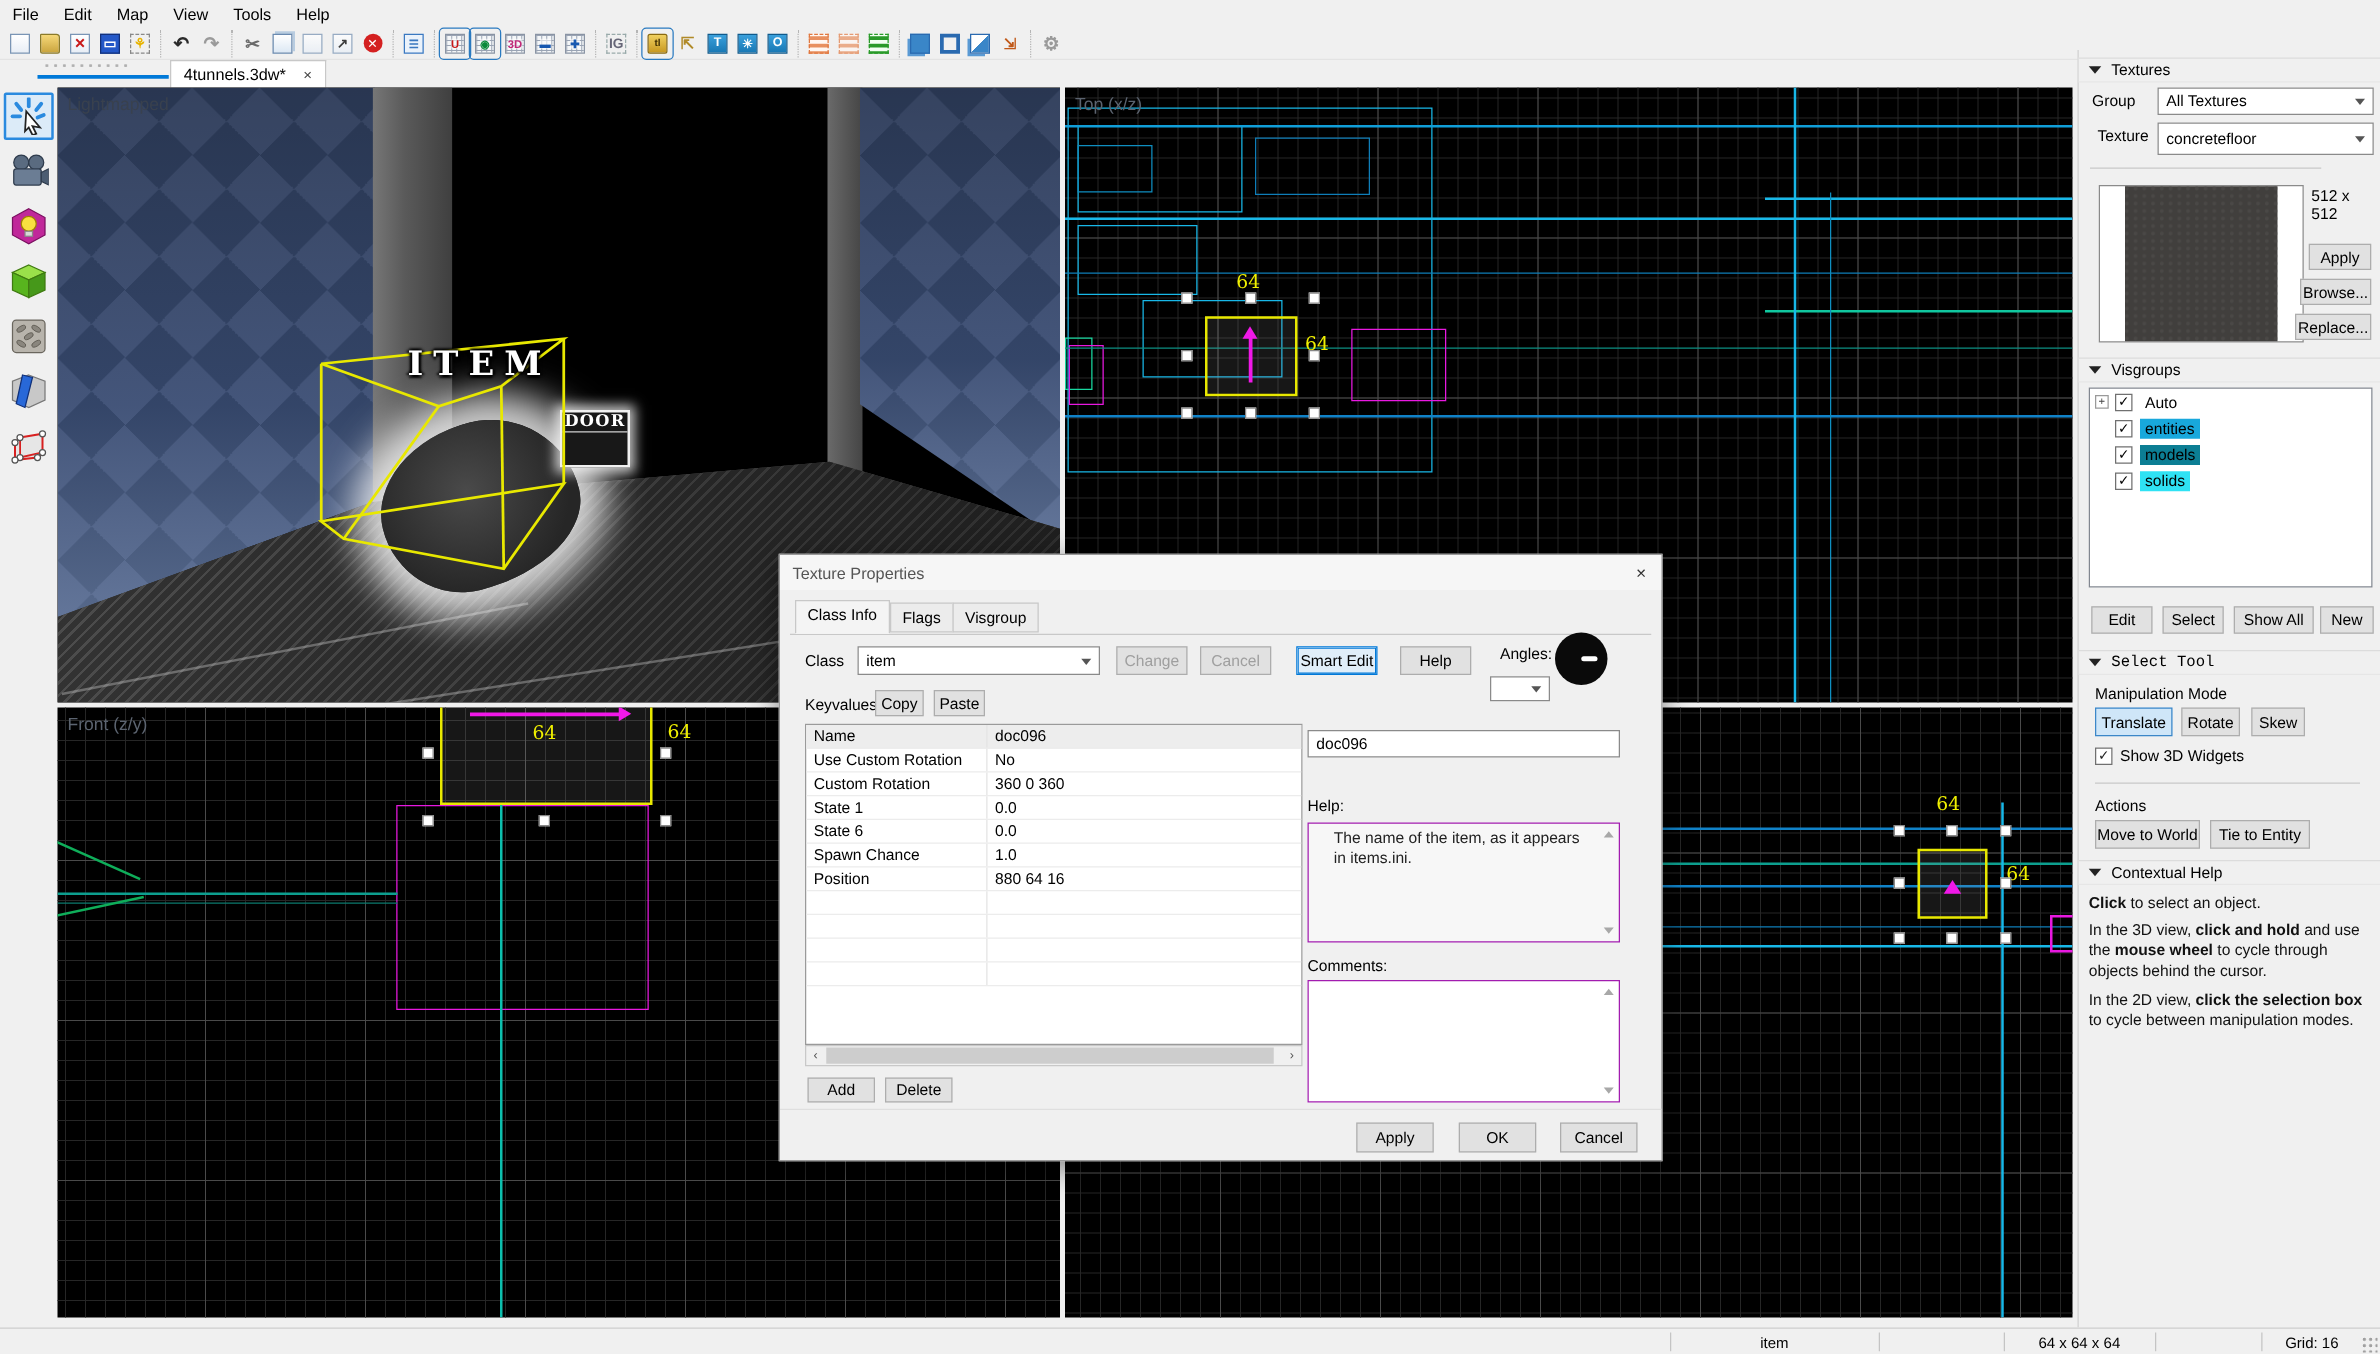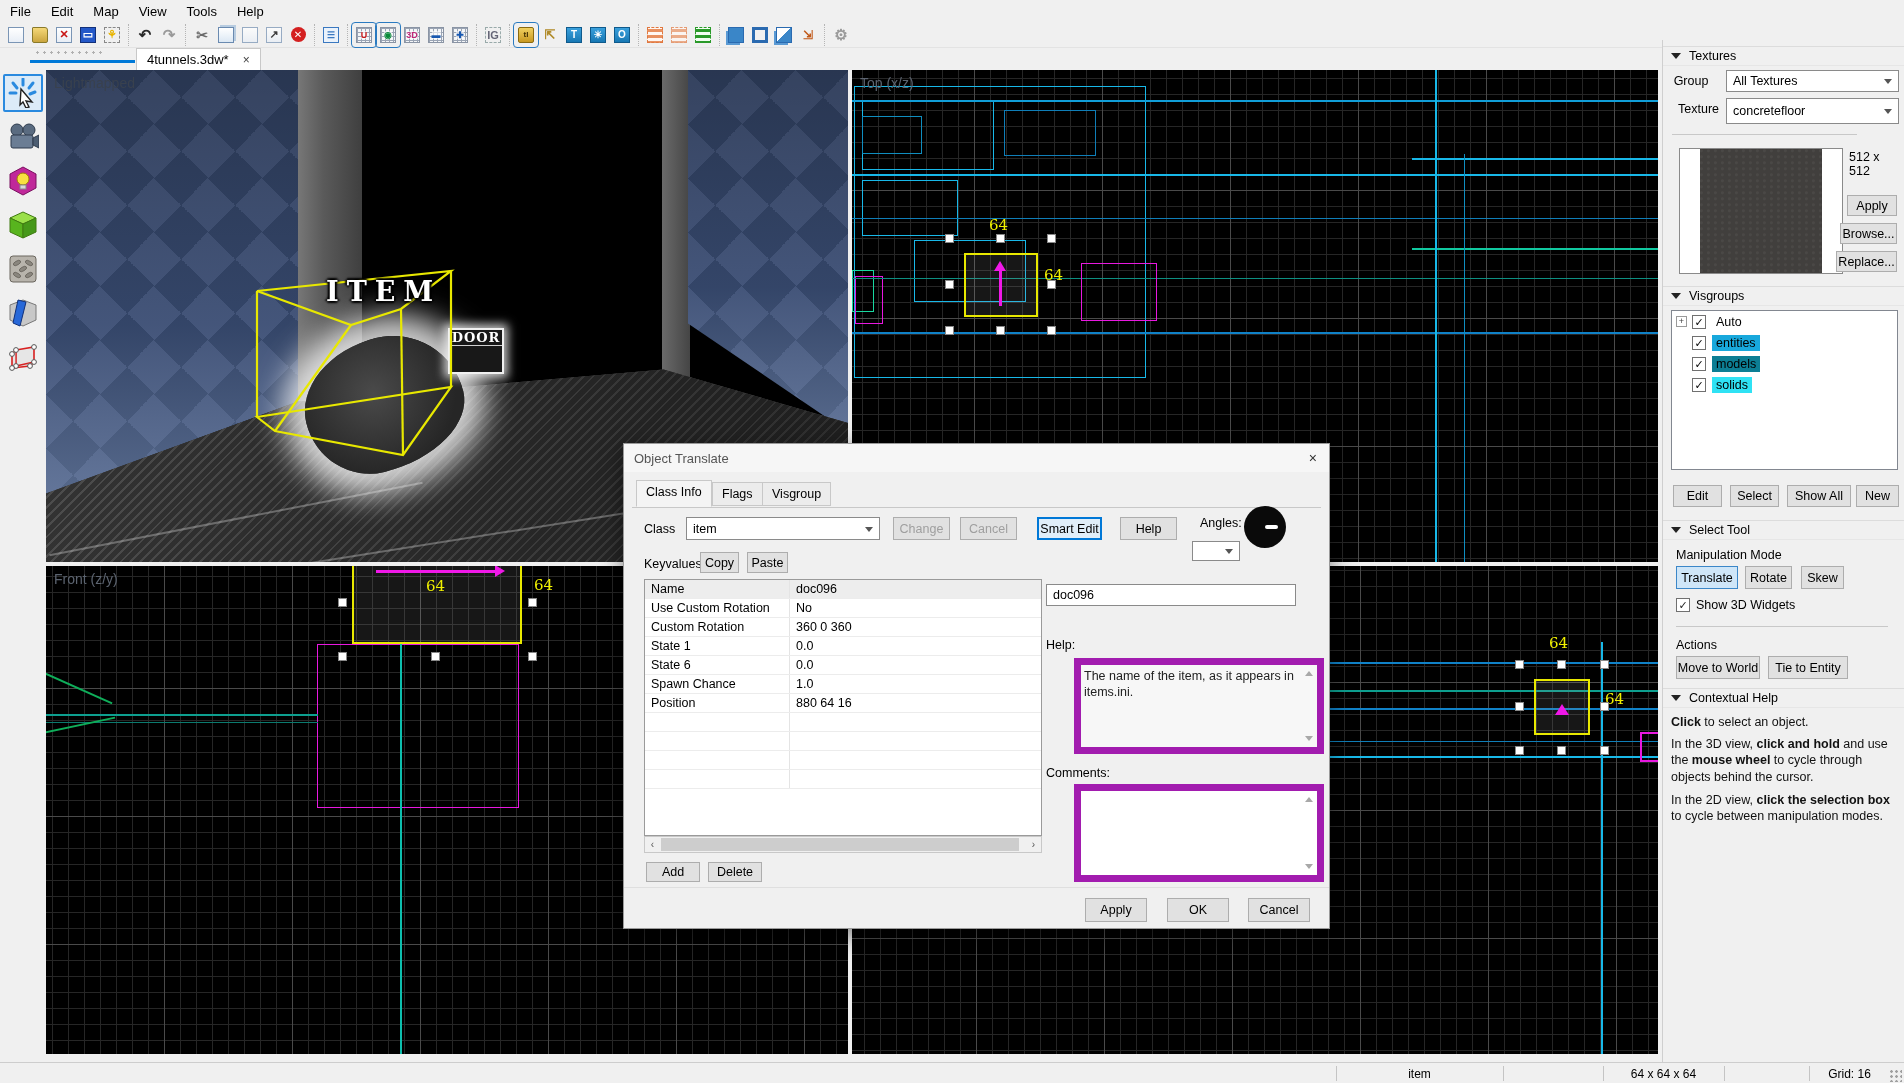--- a/index.html
+++ b/index.html
@@ -110,21 +110,21 @@
   #kv-table { position:absolute; left:20px; top:135px; width:398px; height:257px; background:#fff; border:1px solid #9a9a9a; font-size:12.5px; }
   .kv-head { display:flex; height:24px; align-items:center; border-bottom:1px solid #d0d0d0; }
   .kv-row { display:flex; height:19px; align-items:center; border-bottom:1px solid #ececec; }
   .kv-row.selected { background:#ededed; }
   .kv-c1 { width:145px; padding-left:6px; border-right:1px solid #e4e4e4; height:100%; display:flex; align-items:center; }
   .kv-c2 { flex:1; padding-left:6px; height:100%; display:flex; align-items:center; }
   #kv-hscroll { position:absolute; left:20px; top:392px; width:398px; height:17px; background:#f0f0f0; border:1px solid #c8c8c8; display:flex; align-items:center; }
   #kv-hscroll .thumb { position:absolute; left:16px; right:22px; top:1px; bottom:1px; background:#cdcdcd; }
   .scr-ar { width:15px; text-align:center; color:#555; font-size:10px; z-index:1; }
   .tbox { position:absolute; background:#fff; border:1px solid #8a8a8a; font-size:12.5px; padding:3px 6px; }
-  .sbox { position:absolute; background:#fff; border:7px solid #a21caf; font-size:12.5px; padding:4px 3px; line-height:1.25;margin-left:28px; }
+  .sbox { position:absolute; background:#fff; border:1px solid #a21caf; font-size:12.5px; padding:4px 20px; line-height:1.25; }
   .vscroll { position:absolute; right:2px; top:2px; bottom:2px; width:12px; display:flex; flex-direction:column; justify-content:space-between; align-items:center; }
   .tri-up { width:0; height:0; border:4px solid transparent; border-bottom:5px solid #a8a8a8; }
   .tri-dn { width:0; height:0; border:4px solid transparent; border-top:5px solid #a8a8a8; }
   #dlg-footer { position:absolute; left:0; right:0; top:443px; bottom:0; background:#f0f0f0; border-top:1px solid #dfdfdf; }
 
   
   #sidebar { left:1662px; top:40px; width:242px; height:1022px; background:#f0f0f0; border-left:1px solid #cfcfcf; font-size:12.5px; }
   .sec-head { position:absolute; left:0; width:242px; height:20px; display:flex; align-items:center; gap:8px; padding-left:8px;
      border-top:1px solid #dcdcdc; border-bottom:1px solid #e6e6e6; background:#f0f0f0; }
   .sec-tri { width:0; height:0; border:5px solid transparent; border-top:6px solid #222; margin-top:4px; }
@@ -479,21 +479,21 @@
     <div class="handle" style="left:663px; top:136px;"></div>
     <div class="handle" style="left:748px; top:136px;"></div>
     <div class="handle" style="left:663px; top:180px;"></div>
     <div class="handle" style="left:705px; top:180px;"></div>
     <div class="handle" style="left:748px; top:180px;"></div>
     <div class="wf" style="left:788px; top:166px; width:40px; height:30px; border:2px solid #e818e0;"></div>
   </div>
 
   <div id="dialog" class="abs">
     <div id="dlg-title">
-      <span>Object Translate</span>
+      <span>Texture Properties</span>
     </div>
     <div id="dlg-close">×</div>
 
     <div class="dtab active" style="left:12px;">Class Info</div>
     <div class="dtab" style="left:88px;">Flags</div>
     <div class="dtab" style="left:138px;">Visgroup</div>
     <div id="dlg-tabline"></div>
 
     <div class="dlabel" style="left:20px; top:78px;">Class</div>
     <div class="combo" style="left:62px; top:73px; width:194px; height:23px;">
@@ -638,21 +638,21 @@
       <div class="tree-row">
         <div class="tree-cb" style="margin-left:20px;">✓</div>
         <span class="tree-tag" style="background:#2fe2f4;">solids</span>
       </div>
     </div>
     <div class="btn" style="left:10px; top:445px; width:49px; height:22px;">Edit</div>
     <div class="btn" style="left:67px; top:445px; width:49px; height:22px;">Select</div>
     <div class="btn" style="left:124px; top:445px; width:64px; height:22px;">Show All</div>
     <div class="btn" style="left:193px; top:445px; width:43px; height:22px;">New</div>
 
-    <div class="sec-head" style="top:480px;">
+    <div class="sec-head" style="top:480px;font-family:Liberation Mono, monospace;">
       <span class="sec-tri"></span>
       <span>Select Tool</span>
     </div>
     <div class="sb-label" style="left:13px; top:508px; text-align:left;">Manipulation Mode</div>
     <div class="btn toggled" style="left:13px; top:526px; width:62px; height:23px;">Translate</div>
     <div class="btn" style="left:82px; top:526px; width:47px; height:23px;">Rotate</div>
     <div class="btn" style="left:138px; top:526px; width:43px; height:23px;">Skew</div>
     <div class="cbox" style="left:13px; top:558px;">✓</div>
     <div class="sb-label" style="left:33px; top:558px; text-align:left;">Show 3D Widgets</div>
     <div class="wf" style="left:13px; top:586px; width:212px; height:1px; background:#c8c8c8; position:absolute;"></div>

